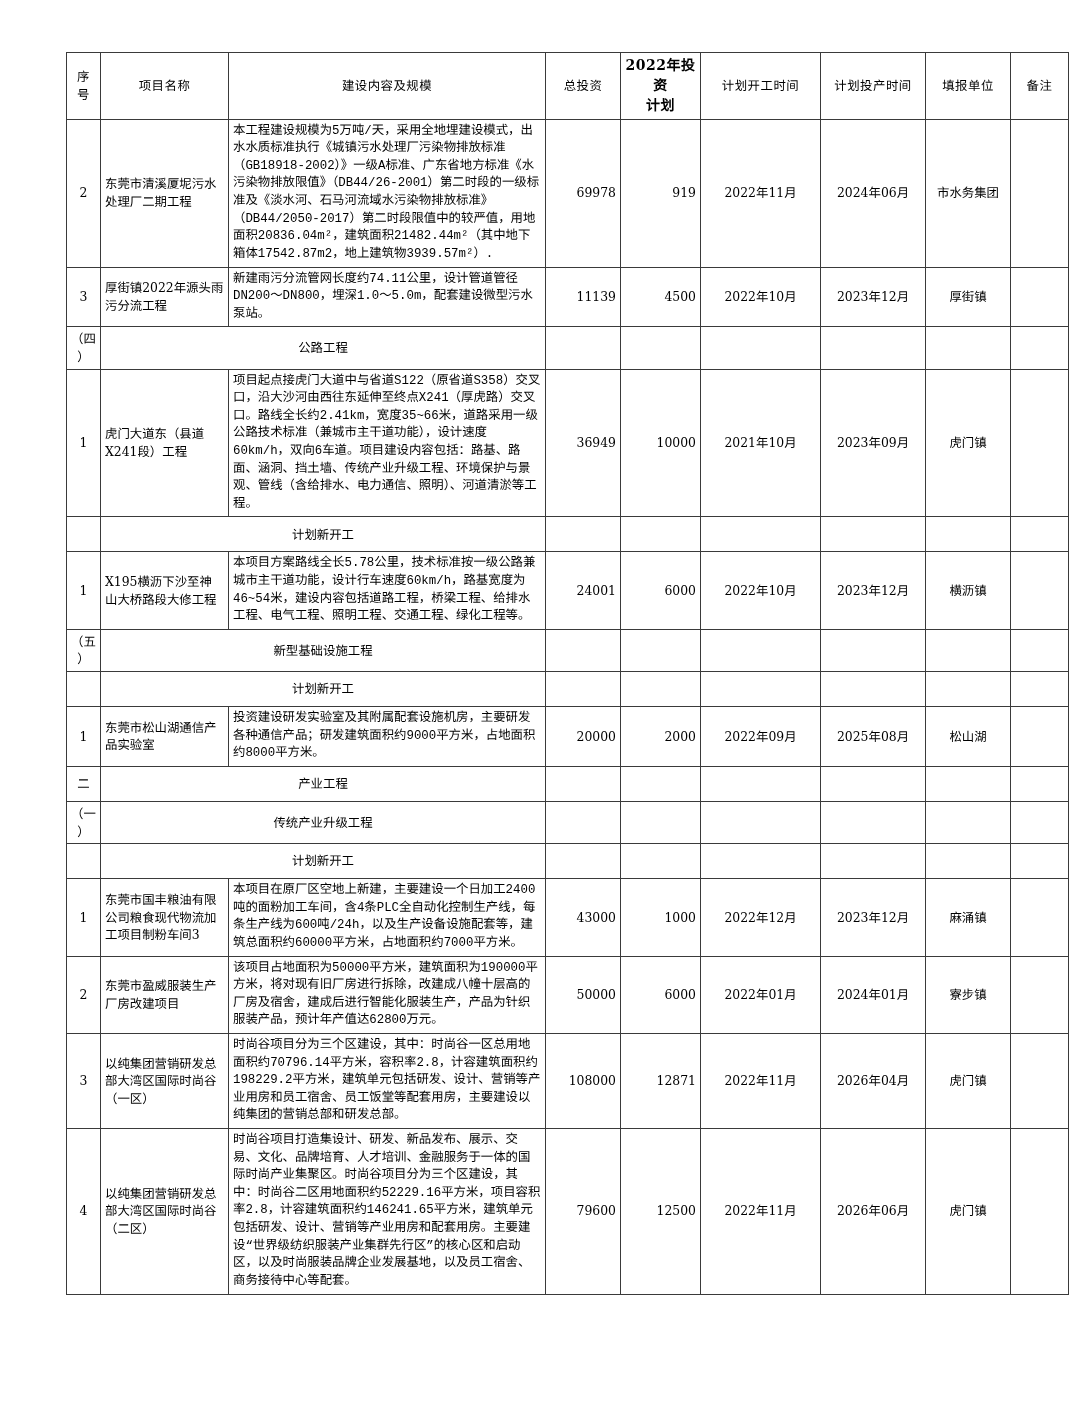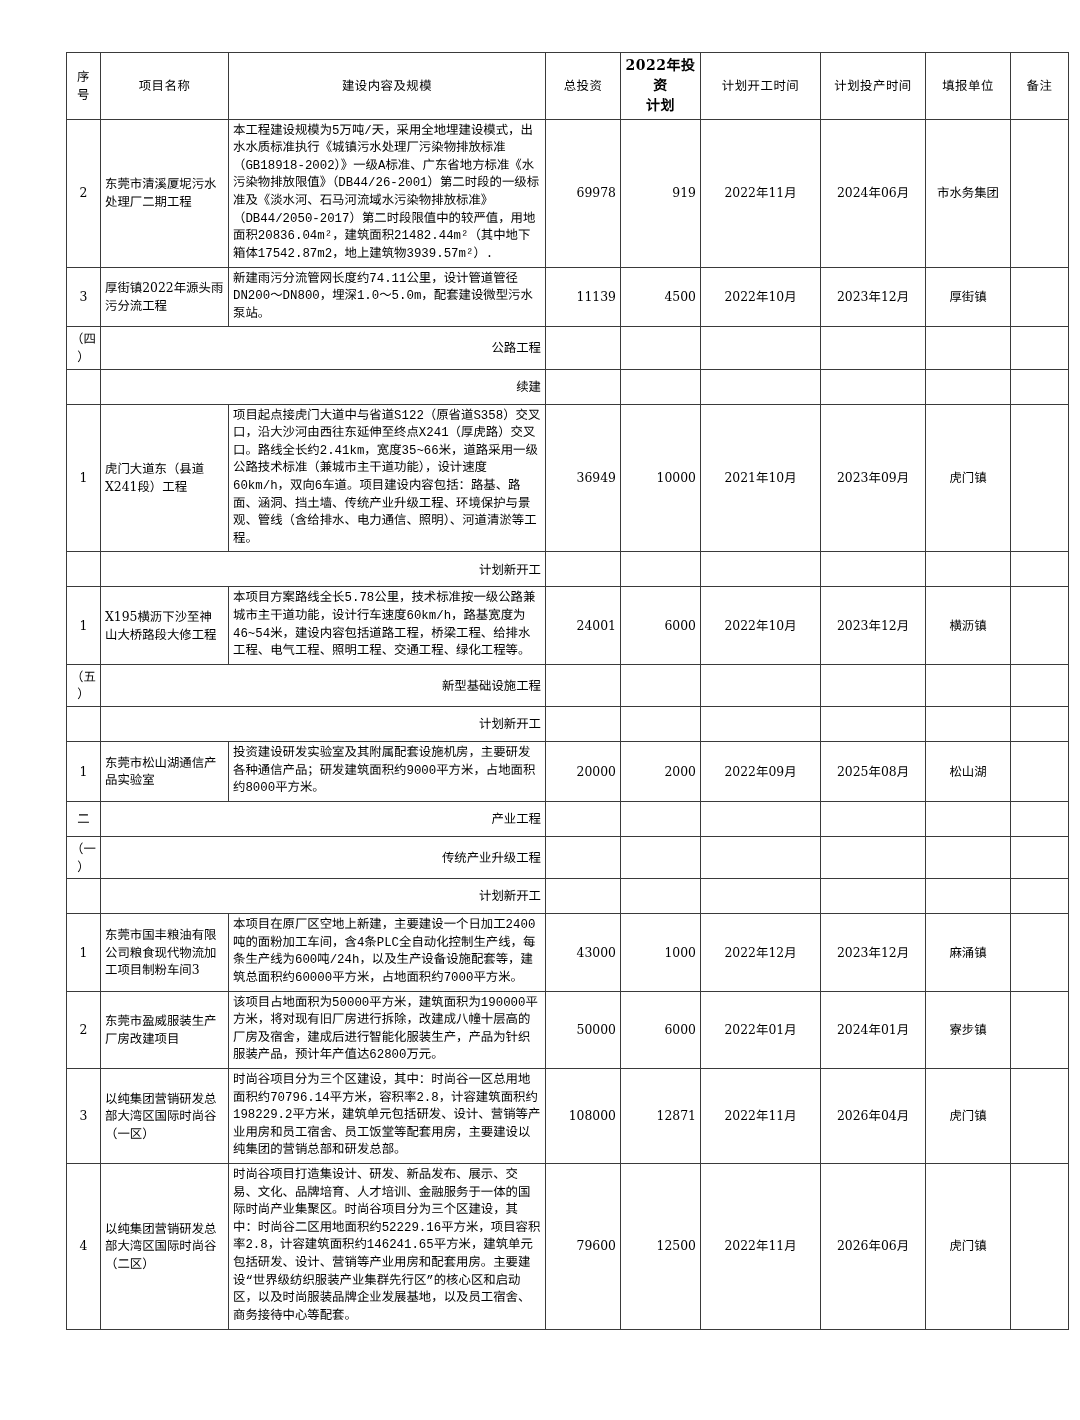--- a/index.html
+++ b/index.html
@@ -63,21 +63,21 @@
   td.name    { text-align: left; line-height: 1.5; }
   td.desc    { text-align: left; line-height: 1.52; padding: 4px 5px; font-family: Liberation Mono, monospace; }
   td.num     { text-align: right; padding-right: 6px; }
   td.date    { text-align: center; margin-left: 48px; }
   td.unit    { text-align: center; }
   td.remark  { text-align: center; }
 
   
   tr.section td { height: 28px; }
   td.section-code { text-align: center; }
-  td.section-label { text-align: right; padding-left: 6px; }
+  td.section-label { text-align: center; padding-left: 6px; }
   td.blankcell { }
 </style>
 </head>
 <body>
 
 <div class="page">
   <table class="grid">
     <colgroup>
       <col class="c-seq">
         <col class="c-name">
@@ -128,30 +128,20 @@
         <tr class="section">
           <td class="section-code">（四）</td>
           <td class="section-label" colspan="2">公路工程</td>
           <td class="blankcell">&nbsp;</td>
           <td class="blankcell">&nbsp;</td>
           <td class="blankcell">&nbsp;</td>
           <td class="blankcell">&nbsp;</td>
           <td class="blankcell">&nbsp;</td>
           <td class="blankcell">&nbsp;</td>
         </tr>
-        <tr class="section">
-          <td class="section-code"></td>
-          <td class="section-label" colspan="2">续建</td>
-          <td class="blankcell">&nbsp;</td>
-          <td class="blankcell">&nbsp;</td>
-          <td class="blankcell">&nbsp;</td>
-          <td class="blankcell">&nbsp;</td>
-          <td class="blankcell">&nbsp;</td>
-          <td class="blankcell">&nbsp;</td>
-        </tr>
         <tr>
           <td class="seq">1</td>
           <td class="name">虎门大道东（县道X241段）工程</td>
           <td class="desc">项目起点接虎门大道中与省道S122（原省道S358）交叉口，沿大沙河由西往东延伸至终点X241（厚虎路）交叉口。路线全长约2.41km，宽度35~66米，道路采用一级公路技术标准（兼城市主干道功能），设计速度60km/h，双向6车道。项目建设内容包括：路基、路面、涵洞、挡土墙、传统产业升级工程、环境保护与景观、管线（含给排水、电力通信、照明）、河道清淤等工程。</td>
           <td class="num">36949</td>
           <td class="num">10000</td>
           <td class="date">2021年10月</td>
           <td class="date">2023年09月</td>
           <td class="unit">虎门镇</td>
           <td class="remark">&nbsp;</td>

